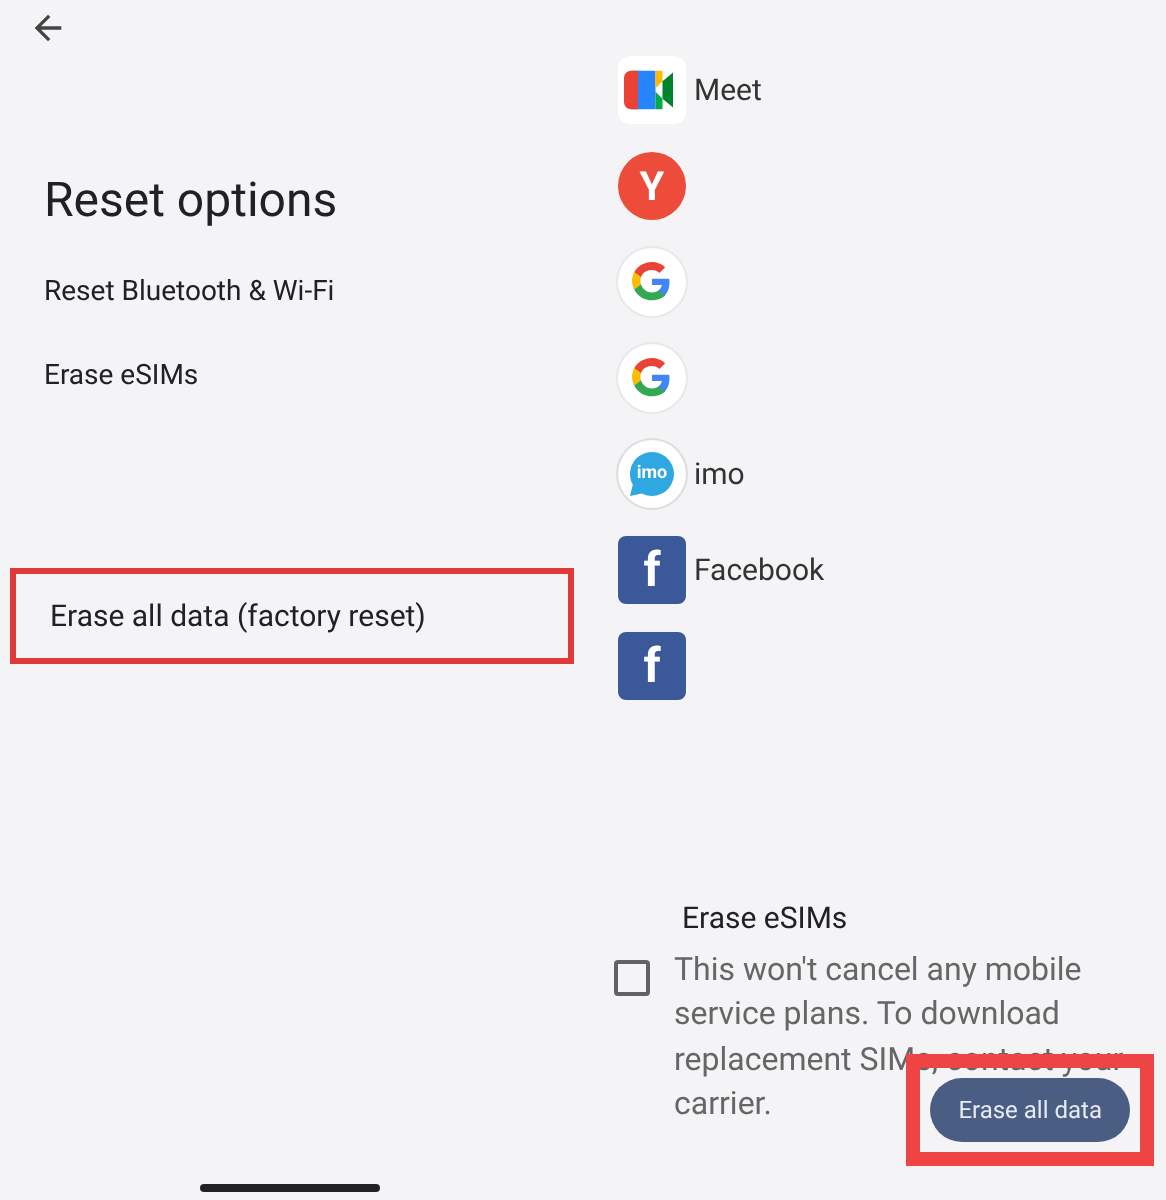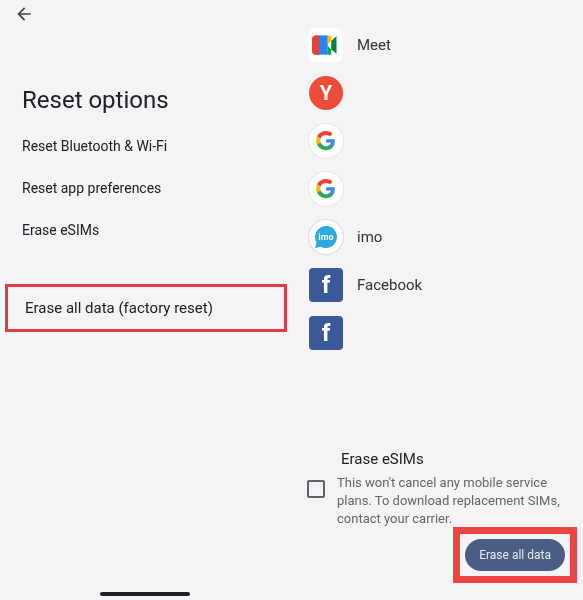--- a/index.html
+++ b/index.html
@@ -68,21 +68,21 @@
     }
     .app-list {
       position: absolute;
       top: 21px;
       left: 18px;
     }
     .app-row {
       display: flex;
       align-items: center;
       height: 48px;
-      gap: 14px;
+      gap: 4px;
     }
     .app-row .label {
       font-size: 15px;
       color: #333;
     }
     .app-icon {
       width: 34px;
       height: 34px;
       border-radius: 6px;
       display: flex;
@@ -141,21 +141,21 @@
     }
     .checkbox {
       width: 18px;
       height: 18px;
       border: 2px solid #5f6368;
       border-radius: 2px;
       flex: none;
       margin-top: 6px;
     }
     .footer-text {
-      font-size: 13px;
+      font-size: 16px;
       color: #666;
       line-height: 1.4;
     }
     .erase-btn-wrap {
       position: absolute;
       right: 6px;
       bottom: 17px;
       border: 7px solid #ef4444;
       padding: 5px;
     }
@@ -183,21 +183,20 @@
 <div class="left-pane">
   <div class="back-btn">
     <svg width="20" height="20" viewBox="0 0 24 24">
       <path d="M20 11H7.83l5.59-5.59L12 4l-8 8 8 8 1.41-1.41L7.83 13H20z" fill="#444"></path>
     </svg>
   </div>
   <h1 class="page-title">Reset options</h1>
 
   <div class="option-list">
     <div class="option-item">Reset Bluetooth &amp; Wi-Fi</div>
-    <div class="option-item">Reset app preferences</div>
     <div class="option-item">Erase eSIMs</div>
   </div>
 
   <div class="highlighted-option">
     <span>Erase all data (factory reset)</span>
   </div>
 
   <div class="nav-bar left"></div>
 </div>
 

